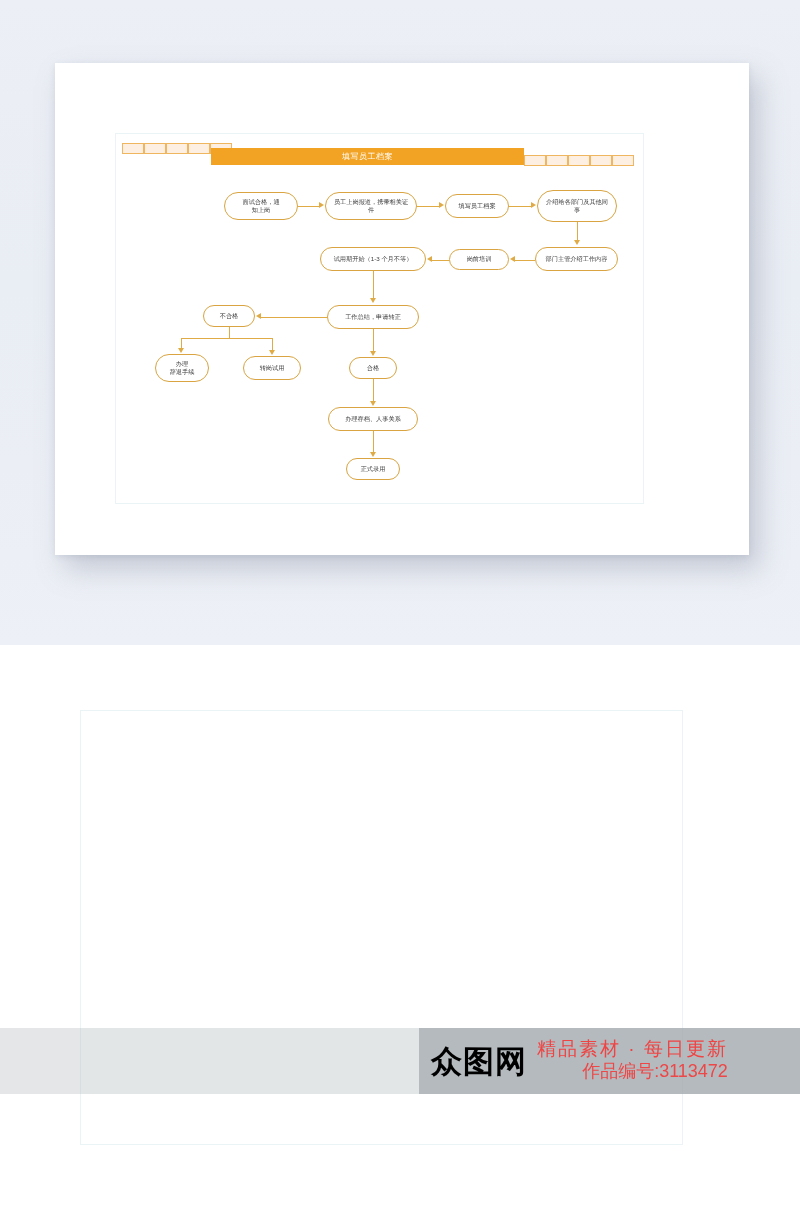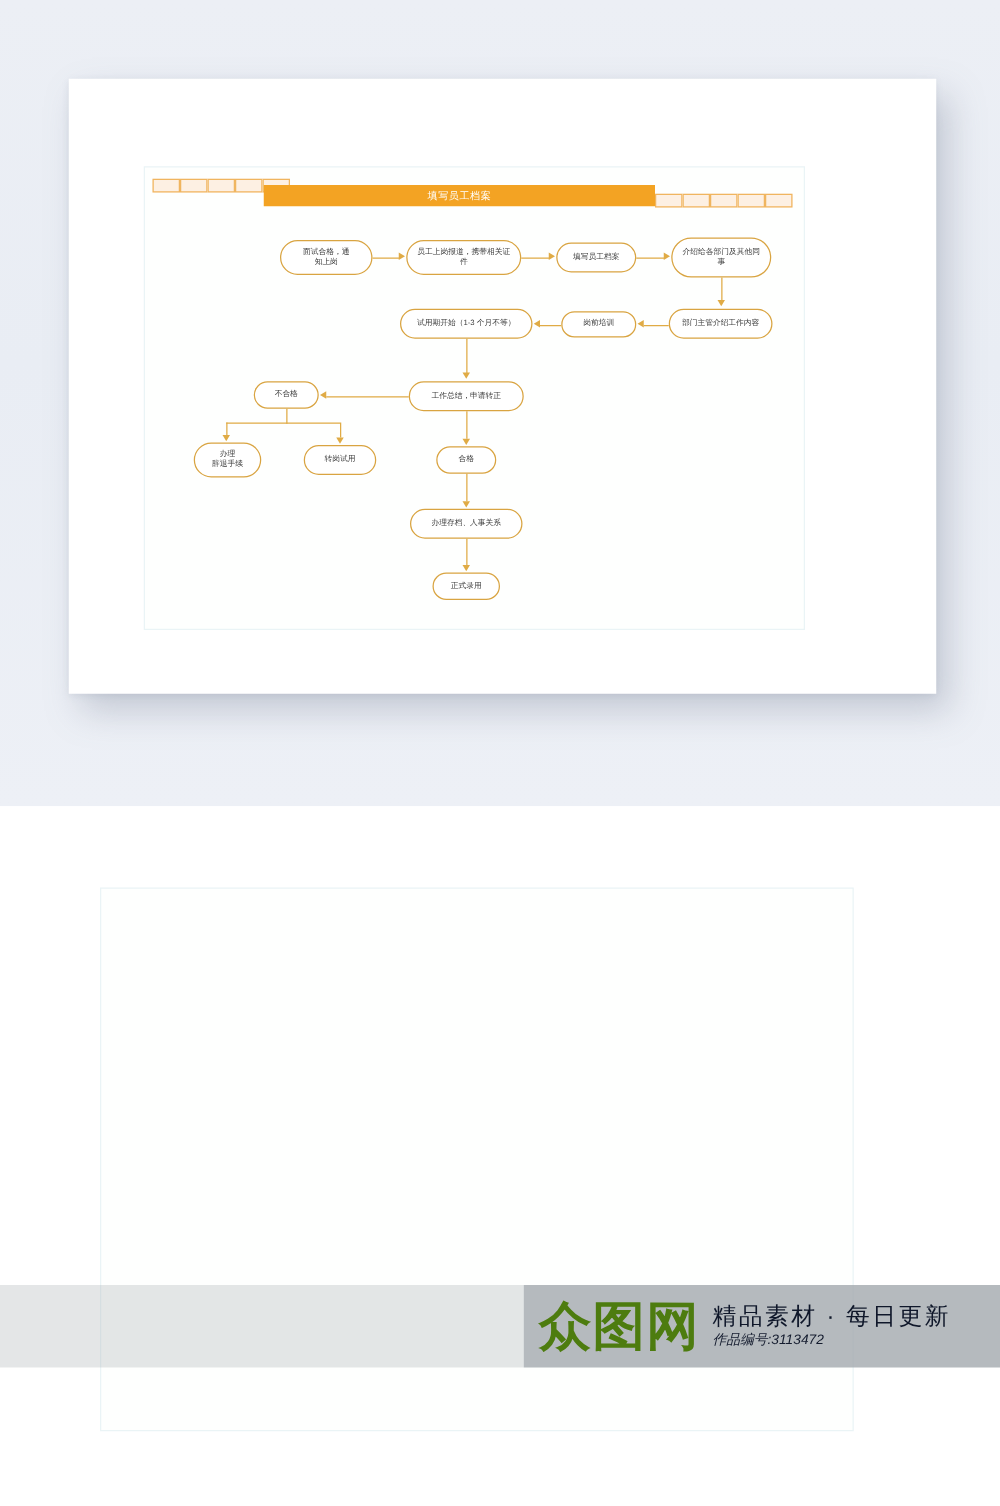--- a/index.html
+++ b/index.html
@@ -73,27 +73,27 @@
   .ar-l{border-top:3.5px solid transparent;border-bottom:3.5px solid transparent;border-right:5px solid #e0ab45;}
   .ar-d{border-left:3.5px solid transparent;border-right:3.5px solid transparent;border-top:5px solid #e0ab45;}
 
   
   .wm{
     position:absolute;left:419px;top:1028px;width:381px;height:66px;
     background:rgba(160,166,172,.78);
     display:flex;align-items:center;
   }
   .wm-logo{
-    color:#4d7c0f;font-size:42px;font-weight:bold;letter-spacing:1px;
+    color:#000000;font-size:31px;font-weight:bold;letter-spacing:1px;
     margin-left:12px;line-height:1;
     font-family:"DejaVu Sans",sans-serif;
   }
-  .wm-right{margin-left:10px;color:#0f172a;}
+  .wm-right{margin-left:10px;color:#ef4444;}
   .wm-top{font-size:19px;letter-spacing:2px;line-height:1.15;}
-  .wm-bot{font-size:11px;text-align:left;line-height:1.3;opacity:.97;font-style:italic;}
+  .wm-bot{font-size:18px;text-align:right;line-height:1.3;opacity:.97;}
   .wm-band{position:absolute;left:0;top:1028px;width:419px;height:66px;background:rgba(165,171,177,.30);}
 </style>
 </head>
 <body>
 
 <div class="stage">
 
   <div class="top-scene">
     <div class="card-shadow"></div>
 

